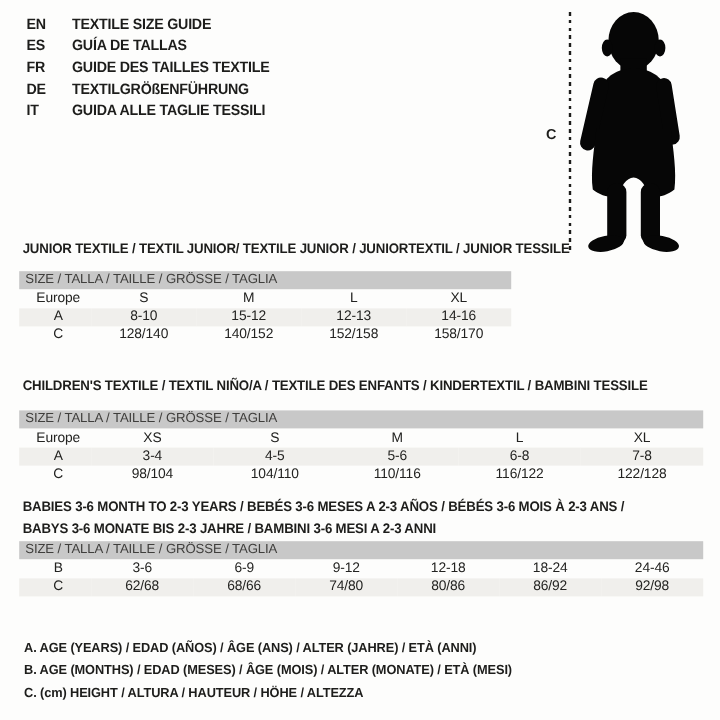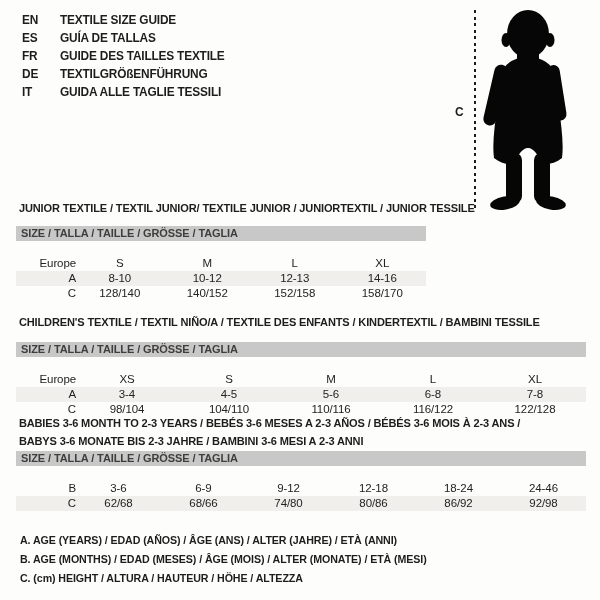--- a/index.html
+++ b/index.html
@@ -29,26 +29,26 @@
   #sec-children{top:315px;width:570px}
   #sec-babies{top:414px;width:570px}
   .sec-title{font-weight:bold;font-size:11.5px;line-height:14px;letter-spacing:-.15px;
     white-space:nowrap;transform:scaleX(.96);transform-origin:left top;padding-left:3px}
   #sec-babies .sec-title{line-height:18px}
   #sec-junior  .size-table{margin-top:11px}
   #sec-children .size-table{margin-top:13px}
   #sec-babies  .size-table{margin-top:1px}
 
   .bar{height:15px;line-height:15px;background:var(--bar);color:#3f3e3c;
-    font-size:11px;font-weight:bold;padding-left:5px;box-sizing:border-box;
-    letter-spacing:-.1px;margin-bottom:15px;white-space:nowrap;overflow:hidden}
+    font-size:11px;font-weight:normal;padding-left:5px;box-sizing:border-box;
+    letter-spacing:-.1px;margin-bottom:1px;white-space:nowrap;overflow:hidden}
   .size-table table{border-collapse:collapse;table-layout:fixed;width:100%}
   .size-table td{height:15px;line-height:15px;padding:0;font-size:11.5px;
     text-align:center;color:#232321;letter-spacing:-.1px;white-space:nowrap}
-  .size-table td.lbl{text-align:right;padding-left:5px;width:55px}
+  .size-table td.lbl{text-align:center;padding-left:5px;width:55px}
   .size-table tr.shaded{background:var(--shade)}
 
   
   .legend{left:20px;top:531px;font-weight:bold;font-size:11px;line-height:19px;
     letter-spacing:-.1px;transform:scaleX(.97);transform-origin:left top;white-space:nowrap}
 </style>
 </head>
 <body style="background: rgb(253, 253, 252); --bar: #c8c8c8; --shade: #f0efec; --ink: #1d1d1b;">
 
 <div class="abs languages">
@@ -106,21 +106,21 @@
           <tr>
             <td class="lbl">Europe</td>
             <td>S</td>
             <td>M</td>
             <td>L</td>
             <td>XL</td>
           </tr>
           <tr class="shaded">
             <td class="lbl">A</td>
             <td>8-10</td>
-            <td>10-12</td>
+            <td>15-12</td>
             <td>12-13</td>
             <td>14-16</td>
           </tr>
           <tr>
             <td class="lbl">C</td>
             <td>128/140</td>
             <td>140/152</td>
             <td>152/158</td>
             <td>158/170</td>
           </tr>

